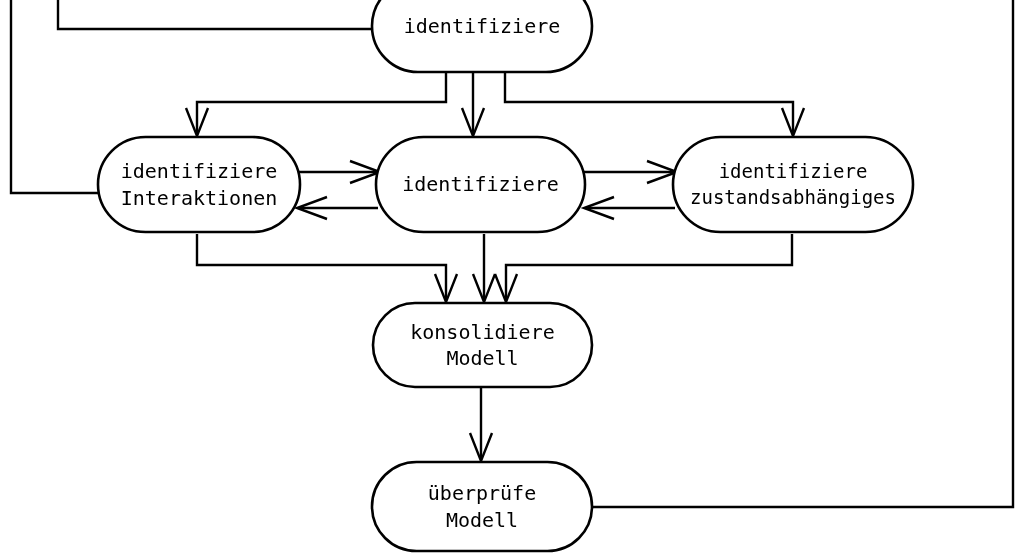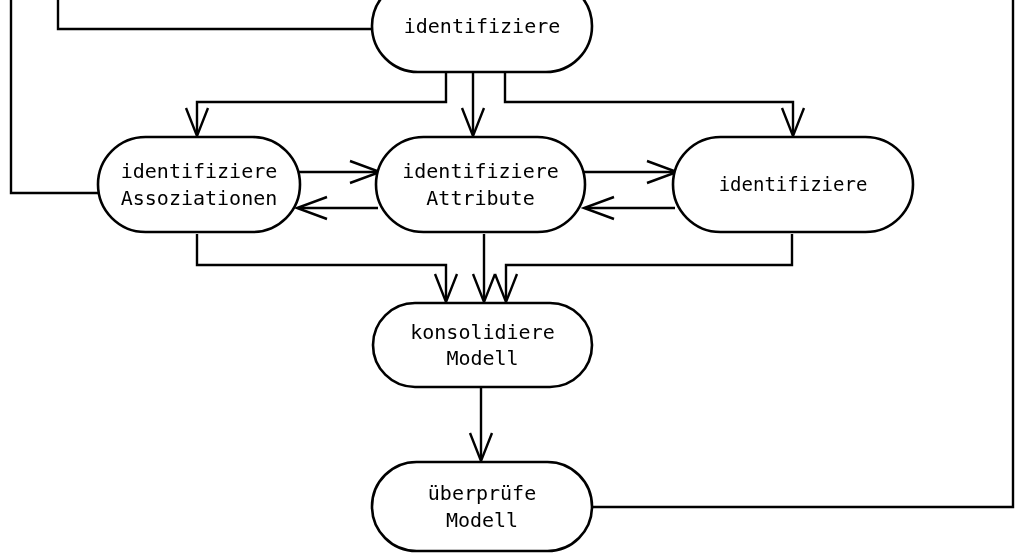--- a/index.html
+++ b/index.html
@@ -111,30 +111,30 @@
     <rect class="node-shape" x="373" y="303" width="219" height="84" rx="42" ry="42"></rect>
     <rect class="node-shape" x="372" y="462" width="220" height="89" rx="44.5" ry="44.5"></rect>
   </svg>
 
   <div class="node-label" style="left:372px; top:-20px; width:220px; height:92px;">
     <span>identifiziere</span>
   </div>
 
   <div class="node-label" style="left:98px; top:137px; width:202px; height:95px;">
     <span>identifiziere</span>
-    <span>Assoziationen</span>
+    <span>Interaktionen</span>
   </div>
 
   <div class="node-label" style="left:376px; top:137px; width:209px; height:95px;">
     <span>identifiziere</span>
-    <span>Attribute</span>
   </div>
 
   <div class="node-label" style="left:673px; top:137px; width:240px; height:95px; font-size:19px;">
     <span>identifiziere</span>
+    <span>zustandsabhängiges</span>
   </div>
 
   <div class="node-label" style="left:373px; top:303px; width:219px; height:84px;">
     <span>konsolidiere</span>
     <span>Modell</span>
   </div>
 
   <div class="node-label" style="left:372px; top:462px; width:220px; height:89px;justify-content:center;">
     <span>überprüfe</span>
     <span>Modell</span>

